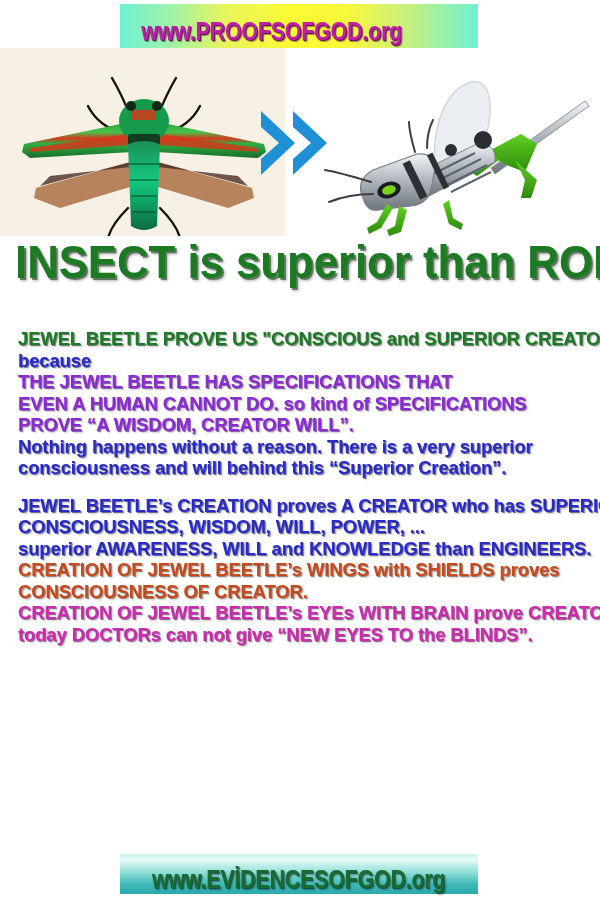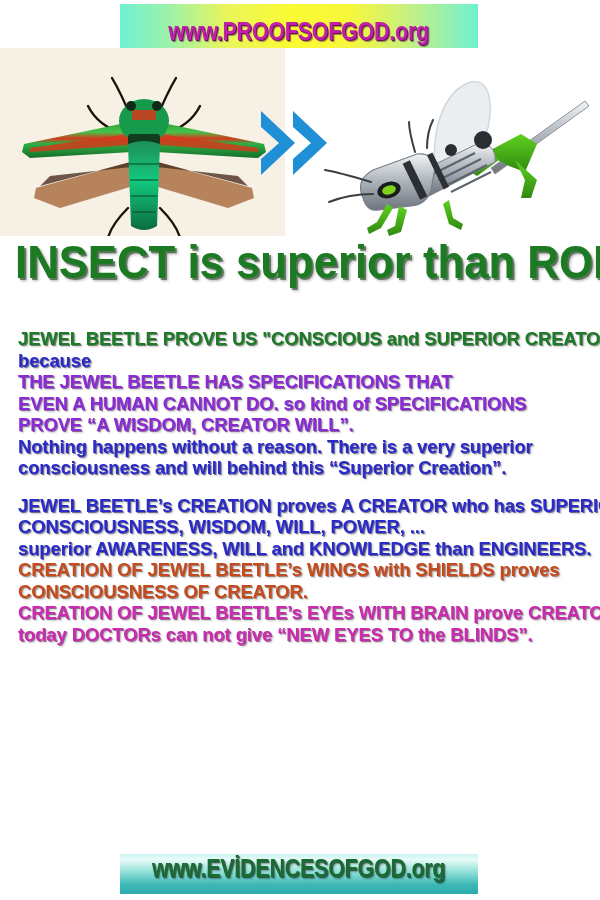--- a/index.html
+++ b/index.html
@@ -8,21 +8,21 @@
     background:#ffffff;
     font-family:"Liberation Sans",sans-serif;
     overflow:hidden;
     position:relative;
   }
 
   
   .header-banner{
     position:absolute;left:120px;top:4px;width:358px;height:54px;
     background:linear-gradient(90deg,#6ff0d2 0%,#9ef2a8 14%,#e9f55a 30%,#fbfb33 48%,#f7f73c 64%,#c8f07e 80%,#6ff0d2 100%);
-    display:flex;align-items:center;justify-content:center;
+    display:flex;align-items:center;
   }
   .header-banner .wtxt{
     font-family:"Liberation Sans Narrow","Liberation Sans",sans-serif;
     font-weight:bold;font-size:25px;letter-spacing:-.3px;
     color:#c01fa8;
     transform:scaleX(.86);
     text-shadow:1px 1px 0 #6b0f5e, 2px 2px 1px rgba(60,0,50,.45);
     white-space:nowrap;
   }
 
@@ -65,21 +65,21 @@
   .c-blue{color:#2a2ac8;text-shadow:1px 1px 0 rgba(15,15,90,.55),2px 2px 2px rgba(0,0,0,.20);}
   .c-green{color:#1d7a26;text-shadow:1px 1px 0 rgba(10,55,15,.55),2px 2px 2px rgba(0,0,0,.20);}
   .c-purple{color:#8b2ad6;text-shadow:1px 1px 0 rgba(60,10,100,.55),2px 2px 2px rgba(0,0,0,.20);}
   .c-orange{color:#c54a1e;text-shadow:1px 1px 0 rgba(100,35,10,.50),2px 2px 2px rgba(0,0,0,.20);}
   .c-pink{color:#cc2bb0;text-shadow:1px 1px 0 rgba(95,10,80,.55),2px 2px 2px rgba(0,0,0,.20);}
 
   
   .footer-banner{
     position:absolute;left:120px;top:854px;width:358px;height:40px;
     background:linear-gradient(180deg,#c9f3ef 0%,#e8fbf8 14%,#8fdfd8 46%,#3fb9b6 76%,#2ba9ae 100%);
-    display:flex;align-items:flex-start;justify-content:center;
+    display:flex;align-items:flex-end;justify-content:center;
   }
   .footer-banner .wtxt{
     font-family:"Liberation Sans Narrow","Liberation Sans",sans-serif;
     font-weight:bold;font-size:25px;letter-spacing:-.3px;
     color:#1a6b33;
     transform:scaleX(.86);
     text-shadow:1px 1px 0 rgba(8,50,25,.6), 2px 2px 2px rgba(0,0,0,.35);
     white-space:nowrap;
   }
 </style>

